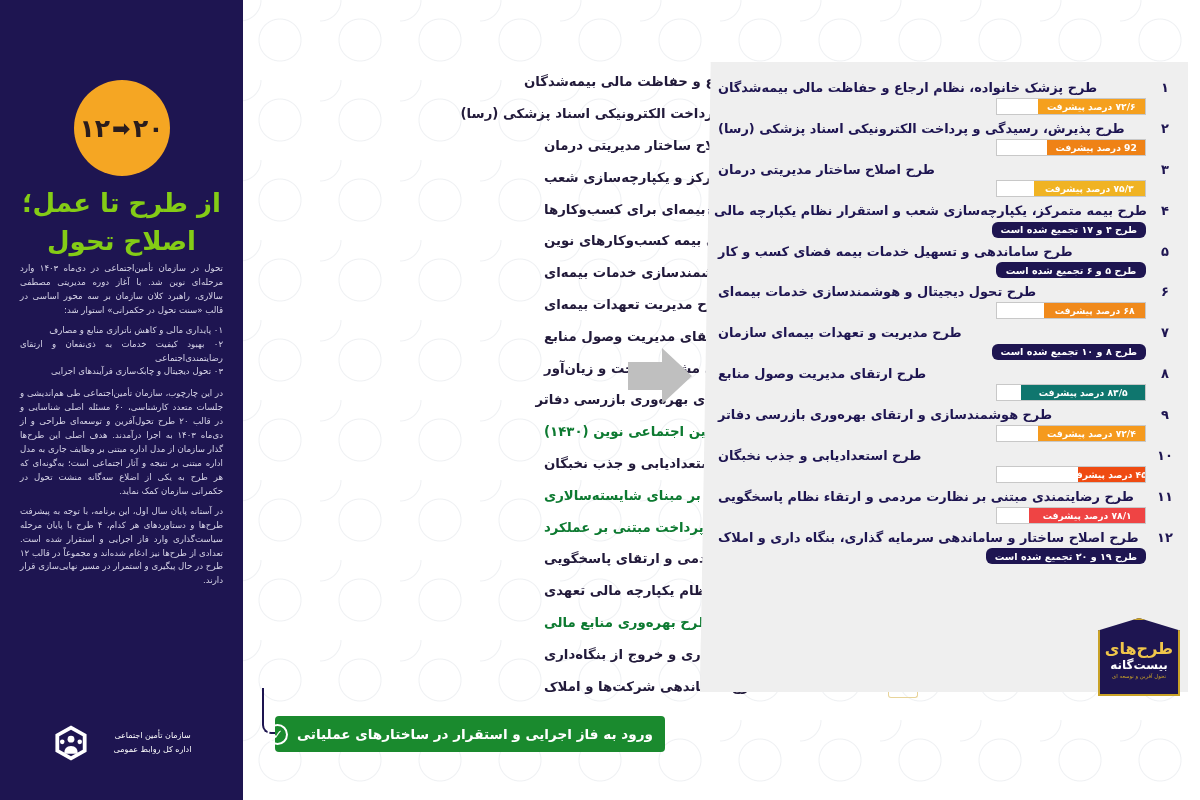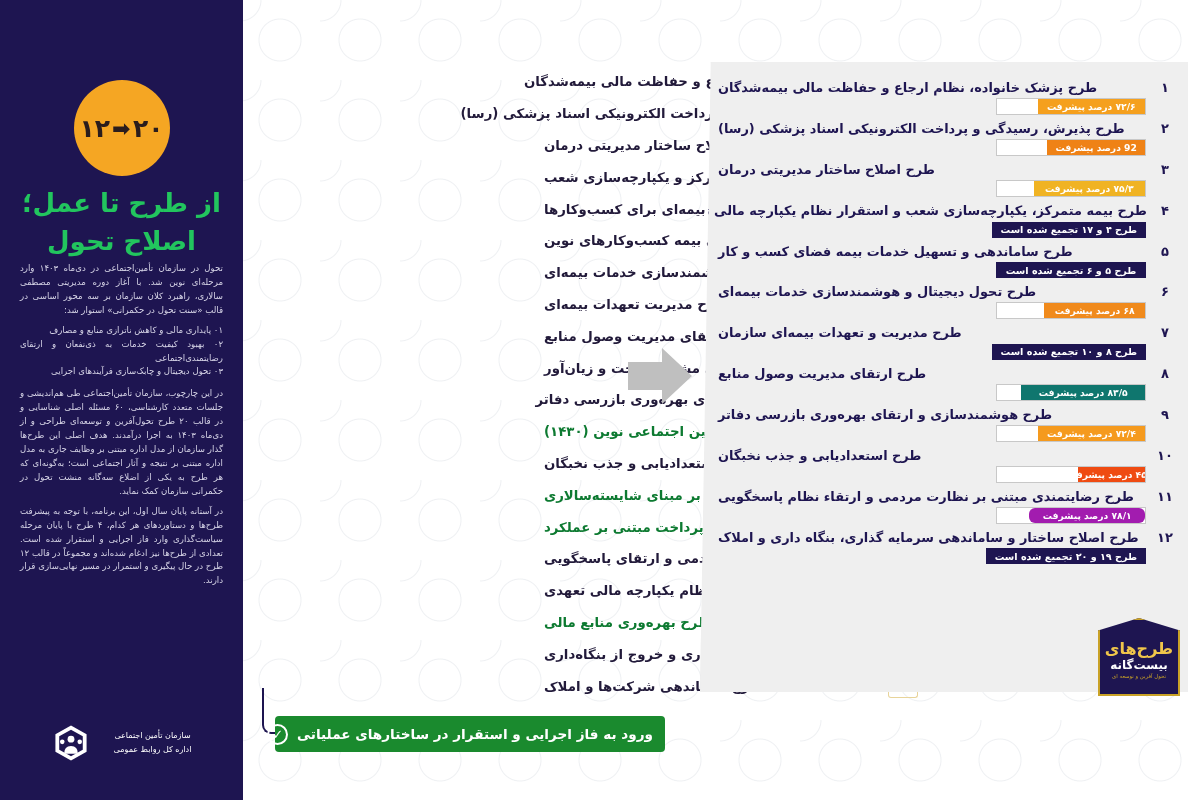--- a/index.html
+++ b/index.html
@@ -47,21 +47,21 @@
     font-size: 25px;
     letter-spacing: .5px;
     box-shadow: 0 0 0 0 rgba(0,0,0,0);
   }
   .badge-circle .arrow { display: inline-block; margin: 0 2px; font-size: 22px; }
 
   .sb-title {
     position: absolute; top: 185px; right: 18px; left: 18px;
     text-align: center;
     font-size: 26px; font-weight: bold; line-height: 1.45;
-    color: #22c55e;
+    color: #84cc16;
     letter-spacing: .4px;
   }
   .sb-body {
     position: absolute; top: 262px; right: 20px; left: 20px;
     font-size: 8.6px; line-height: 1.62;
     color: #d8d6e8;
     text-align: justify;
   }
   .sb-body p { margin-bottom: 6px; }
   .sb-body .bullets { margin-bottom: 8px; }
@@ -226,20 +226,21 @@
   .rp-fill span {
     font-size: 9.2px; font-weight: bold; color: #ffffff;
     white-space: nowrap;
   }
   .rp-merged {
     margin-top: 3px; margin-right: 28px;
     display: inline-flex; align-items: center; justify-content: center;
     background: #1e1551;
     padding: 2.5px 9px;
     min-width: 150px;
+    border-radius: 6px;
   }
   .rp-merged span {
     font-size: 9.6px; font-weight: bold; color: #ffffff; white-space: nowrap;
   }
 
   
   .seal {
     position: absolute; left: 1098px; top: 618px;
     width: 82px; height: 78px;
     z-index: 8;
@@ -553,21 +554,21 @@
               <span>۴۵/۴ درصد پیشرفت</span>
             </div>
           </div>
         </div>
         <div class="rp-item">
           <div class="rp-head">
             <span class="rp-num">۱۱</span>
             <span class="rp-title">طرح رضایتمندی مبتنی بر نظارت مردمی و ارتقاء نظام پاسخگویی</span>
           </div>
           <div class="rp-barwrap">
-            <div class="rp-fill" style="width:78.1%;background:#a21caf;border-radius:6px;">
+            <div class="rp-fill" style="width:78.1%;background:#ef4444;">
               <span>۷۸/۱ درصد پیشرفت</span>
             </div>
           </div>
         </div>
         <div class="rp-item"><div class="rp-head">
             <span class="rp-num">۱۲</span>
             <span class="rp-title">طرح اصلاح ساختار و ساماندهی سرمایه گذاری، بنگاه داری و املاک</span>
           </div><div class="rp-merged">
             <span>طرح ۱۹ و ۲۰ تجمیع شده است</span>
           </div></div>

